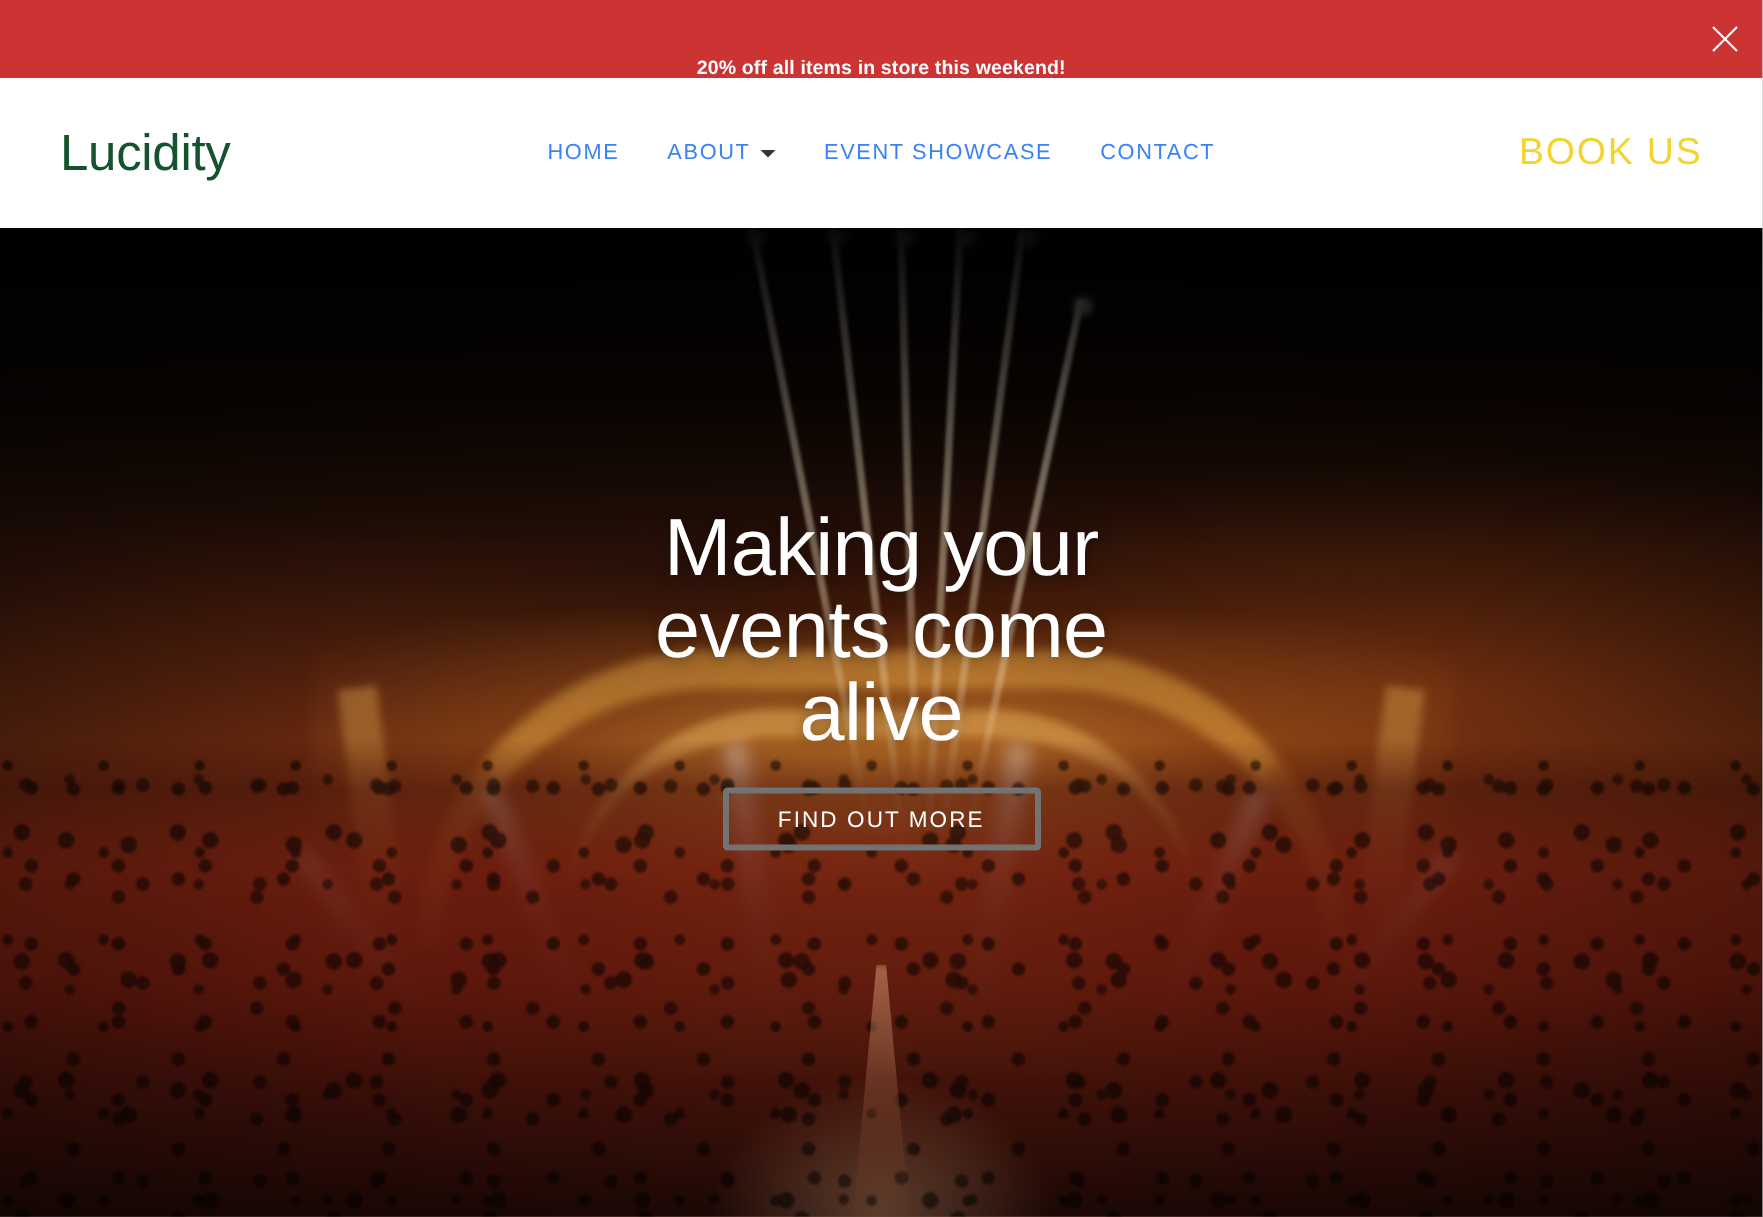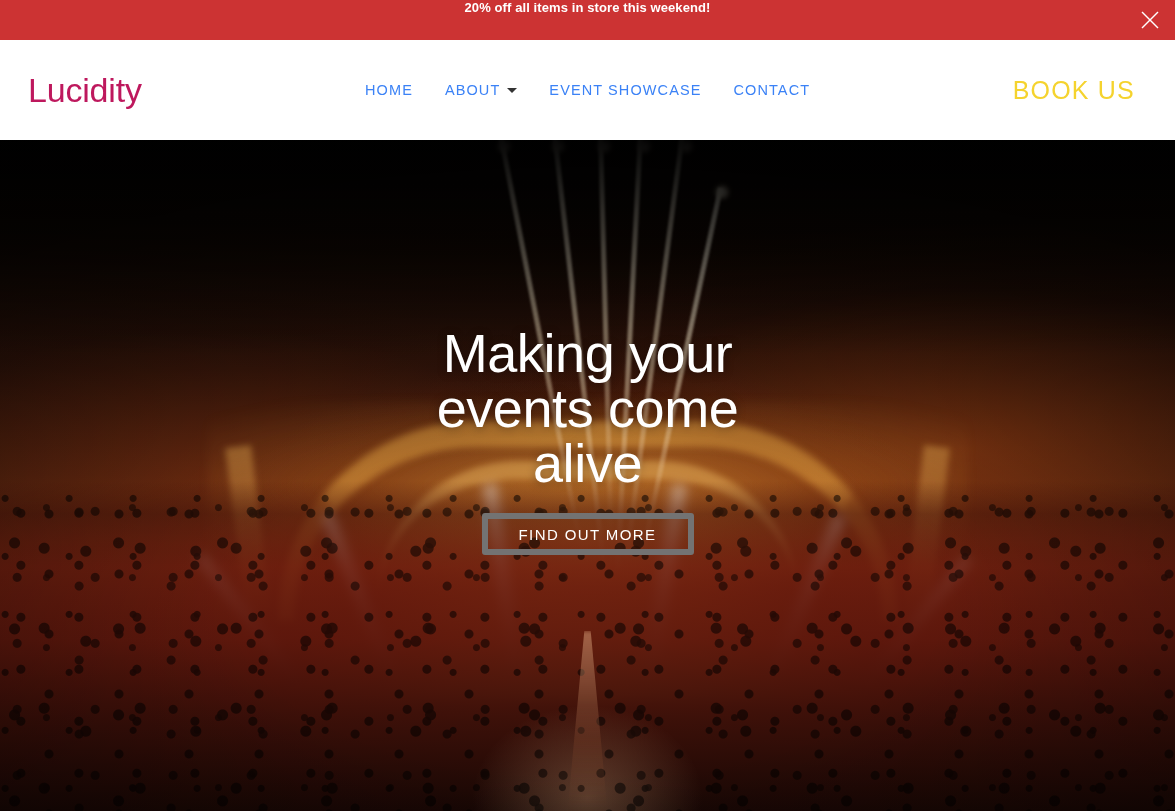--- a/index.html
+++ b/index.html
@@ -7,23 +7,23 @@
   html, body {
     width:1175px; height:811px;
     overflow:hidden;
     font-family:"Liberation Sans", sans-serif;
     background:#ffffff;
   }
 
   
   .promo-banner{
     position:relative;
-    width:1175px; height:40px;
+    width:1175px; height:52px;
     background:#CC3333;
-    display:flex; align-items:flex-start; justify-content:center;
+    display:flex; align-items:flex-end; justify-content:center;
   }
   .promo-text{
     color:#ffffff;
     font-size:13px;
     font-weight:bold;
     letter-spacing:.1px;
     text-align:center;
   }
   .promo-close{
     position:absolute; right:10px; top:50%;
@@ -35,25 +35,25 @@
   .promo-close svg{ display:block; }
 
   
   .site-header{
     position:relative;
     width:1175px; height:100px;
     background:#ffffff;
     display:flex; align-items:center;
   }
   .brand{
-    position:absolute; left:28px; top:50%;
+    position:absolute; left:40px; top:50%;
     transform:translateY(-50%);
     font-size:34px;
     font-weight:400;
-    color:#be185d;
+    color:#14532d;
     letter-spacing:-0.2px;
     line-height:1;
     cursor:pointer;
     white-space:nowrap;
   }
   .main-nav{
     position:absolute;
     left:365px; top:50%;
     transform:translateY(-50%);
     display:flex; align-items:center;
@@ -265,21 +265,21 @@
     letter-spacing:-0.4px;
     max-width:330px;
     text-shadow:0 1px 10px rgba(0,0,0,.35);
   }
   .hero-cta{
     margin-top:22px;
     display:inline-flex;
     align-items:center; justify-content:center;
     min-width:212px; height:42px;
     padding:0 26px;
-    border:6px solid #737373;
+    border:4px solid #737373;
     border-radius:3px;
     background:transparent;
     color:#ffffff;
     font-family:"Liberation Sans", sans-serif;
     font-size:15px;
     letter-spacing:1.4px;
     text-transform:uppercase;
     cursor:pointer;
   }
 </style>

